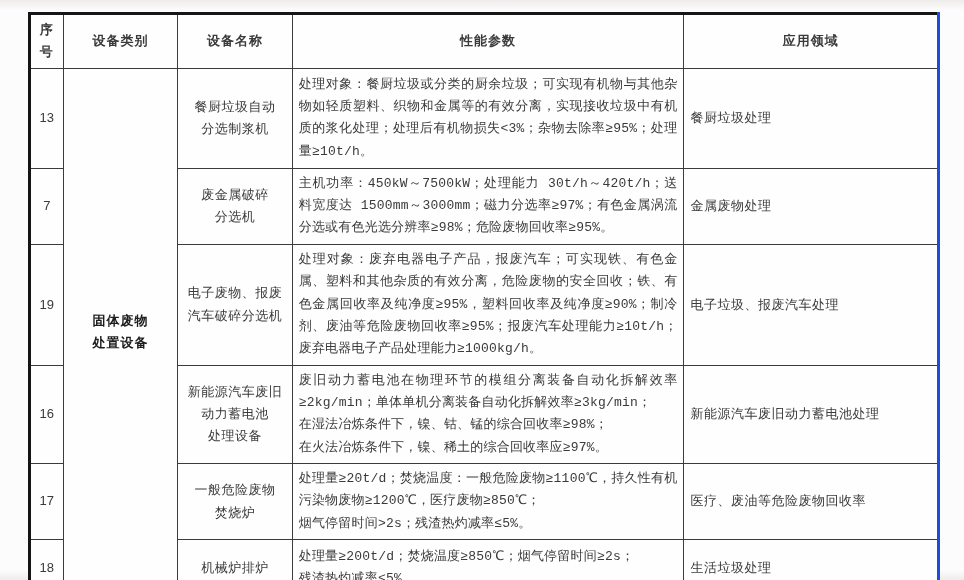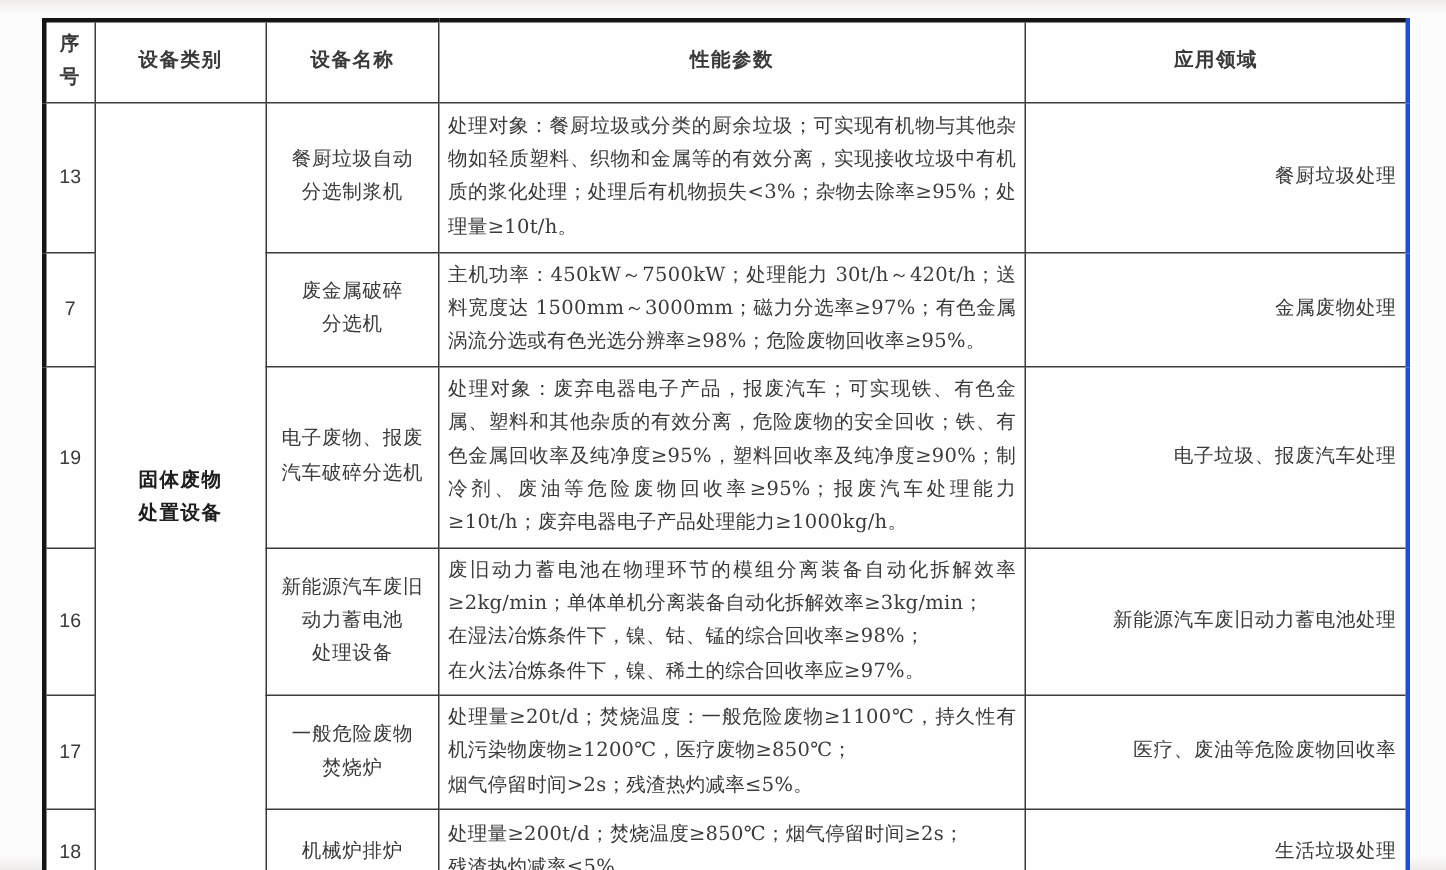--- a/index.html
+++ b/index.html
@@ -72,25 +72,27 @@
     text-align: center;
     white-space: pre-line;
     letter-spacing: 0.5px;
     margin-top: 48px;
   }
   td.perf-cell {
     text-align: justify;
     white-space: pre-line;
     padding: 6px 9px;
     letter-spacing: 0.2px;
+    font-family: Liberation Mono, monospace;
   }
   td.app-cell {
-    text-align: right;
+    text-align: left;
     padding-left: 9px;
     letter-spacing: 0.5px;
+    font-family: Liberation Serif, serif;
   }
   tr.r13 { height: 100px; }
   tr.r14 { height: 74px; }
   tr.r15 { height: 112px; }
   tr.r16 { height: 95px; }
   tr.r17 { height: 70px; }
   tr.r18 { height: 58px; }
 </style>
 </head>
 <body>

